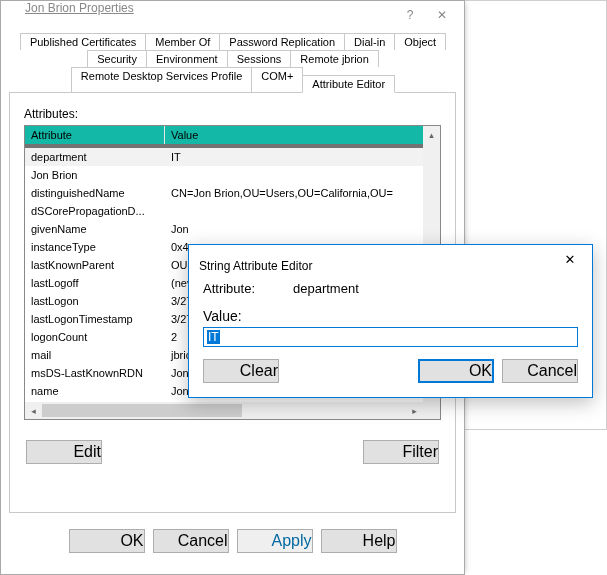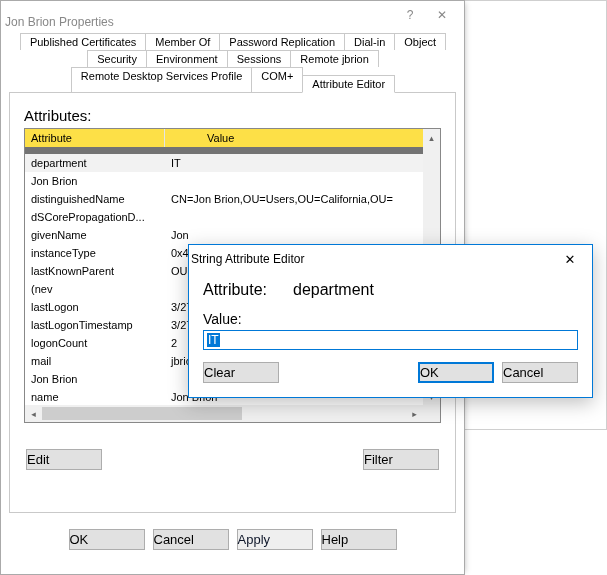--- a/index.html
+++ b/index.html
@@ -20,25 +20,26 @@
     border: 1px solid #aaa;
   }
   .main-window {
     left: 0; top: 0;
     width: 465px; height: 575px;
     box-shadow: 3px 0 6px -3px rgba(0,0,0,0.25);
   }
   .titlebar {
     height: 28px;
     display: flex;
-    align-items: flex-end;
-    padding: 0 4px;
+    align-items: flex-start;
+    padding: 0 24px;
     color: #888;
     font-size: 12px;
     position: relative;
+    text-decoration: underline;
   }
   .titlebar .help-icon {
     position: absolute;
     right: 44px; top: 4px;
     width: 20px; height: 20px;
     display: flex; align-items: center; justify-content: center;
     color: #888;
   }
   .titlebar .close-icon {
     position: absolute;
@@ -78,37 +79,36 @@
   }
   .panel {
     margin: 0 8px 8px 8px;
     border: 1px solid #c9c9c9;
     border-top: none;
     padding: 14px;
     height: 420px;
     position: relative;
   }
   .panel-label {
-    font-size: 15px;
+    font-size: 12px;
     margin-bottom: 4px;
   }
   .table-wrap {
     border: 1px solid #888;
     width: 100%;
     height: 295px;
     overflow: hidden;
     position: relative;
     background: #fff;
   }
   .thead {
     display: flex;
-    border-bottom: 7px solid #737373;
-    background: #fde047;
+    border-bottom: 4px solid #737373;
+    background: #14b8a6;
     font-size: 11px;
-    gap: 36px;
   }
   .th {
     padding: 3px 6px;
     border-right: 1px solid #e4e4e4;
   }
   .th-attr { width: 140px; }
   .th-val { flex: 1; }
   .tbody {
     font-size: 11px;
   }
@@ -155,69 +155,69 @@
     background: #cdcdcd;
   }
   .hscroll .grip {
     position: absolute;
     right: 0; top:0; width:17px; height:17px;
   }
   .btn {
     border: 1px solid #adadad;
     background: #e1e1e1;
     padding: 2px 0;
-    font-size: 13px;
+    font-size: 16px;
     font-family: inherit;
     width: 76px;
-    text-align: left;
+    text-align: right;
     cursor: default;
   }
-  .btn.disabled { color: #0f172a; background: #efefef;}
+  .btn.disabled { color: #0369a1; background: #efefef;}
   .row-btns-table {
     display: flex;
     justify-content: space-between;
-    margin-top: 26px;
+    margin-top: 20px;
     padding: 0 2px;
   }
   .dialog-btns {
     display: flex;
     justify-content: center;
     gap: 8px;
     padding: 8px 0 12px 0;
   }
   
   .modal {
     position: absolute;
     left: 188px; top: 244px;
     width: 405px;
     background: #fff;
     border: 1px solid #0078d7;
     box-shadow: 0 5px 18px rgba(0,0,0,0.25);
     z-index: 10;
   }
   .modal .titlebar2 {
     height: 28px;
-    display: flex; align-items: center;
-    padding: 0 2px;
+    display: flex; align-items: flex-end;
+    padding: 0 10px;
     font-size: 12px;
     color: #000;
     position: relative;
   }
   .modal .close {
     position: absolute; right: 4px; top: 2px;
     width: 36px; height: 24px;
     display: flex; align-items: center; justify-content: center;
     font-size: 13px;
   }
   .modal-body {
     padding: 8px 14px 14px 14px;
   }
   .field-row {
     display: flex;
-    font-size: 16px;
+    font-size: 13px;
     margin-bottom: 12px;
   }
   .field-row .lab { width: 90px; }
   .val-label { font-size: 14px; margin-bottom: 3px;}
   .text-input {
     width: 100%;
     border: 1px solid #0078d7;
     padding: 2px 3px;
     font-family: inherit;
     font-size: 12px;
@@ -308,39 +308,41 @@
           </div>
           <div class="tr">
             <div class="td-attr">instanceType</div>
             <div class="td-val">0x4</div>
           </div>
           <div class="tr">
             <div class="td-attr">lastKnownParent</div>
             <div class="td-val">OU=</div>
           </div>
           <div class="tr">
+            <div class="td-attr">lastLogoff</div>
             <div class="td-val">(nev</div>
           </div>
           <div class="tr">
             <div class="td-attr">lastLogon</div>
             <div class="td-val">3/27</div>
           </div>
           <div class="tr">
             <div class="td-attr">lastLogonTimestamp</div>
             <div class="td-val">3/27</div>
           </div>
           <div class="tr">
             <div class="td-attr">logonCount</div>
             <div class="td-val">2</div>
           </div>
           <div class="tr">
             <div class="td-attr">mail</div>
             <div class="td-val">jbrion</div>
           </div>
           <div class="tr">
+            <div class="td-attr">msDS-LastKnownRDN</div>
             <div class="td-val">Jon Brion</div>
           </div>
           <div class="tr">
             <div class="td-attr">name</div>
             <div class="td-val">Jon Brion</div>
           </div>
         </div>
       <div class="vscroll">
         <div class="arrow top">▴</div>
         <div class="arrow bot">▾</div>

